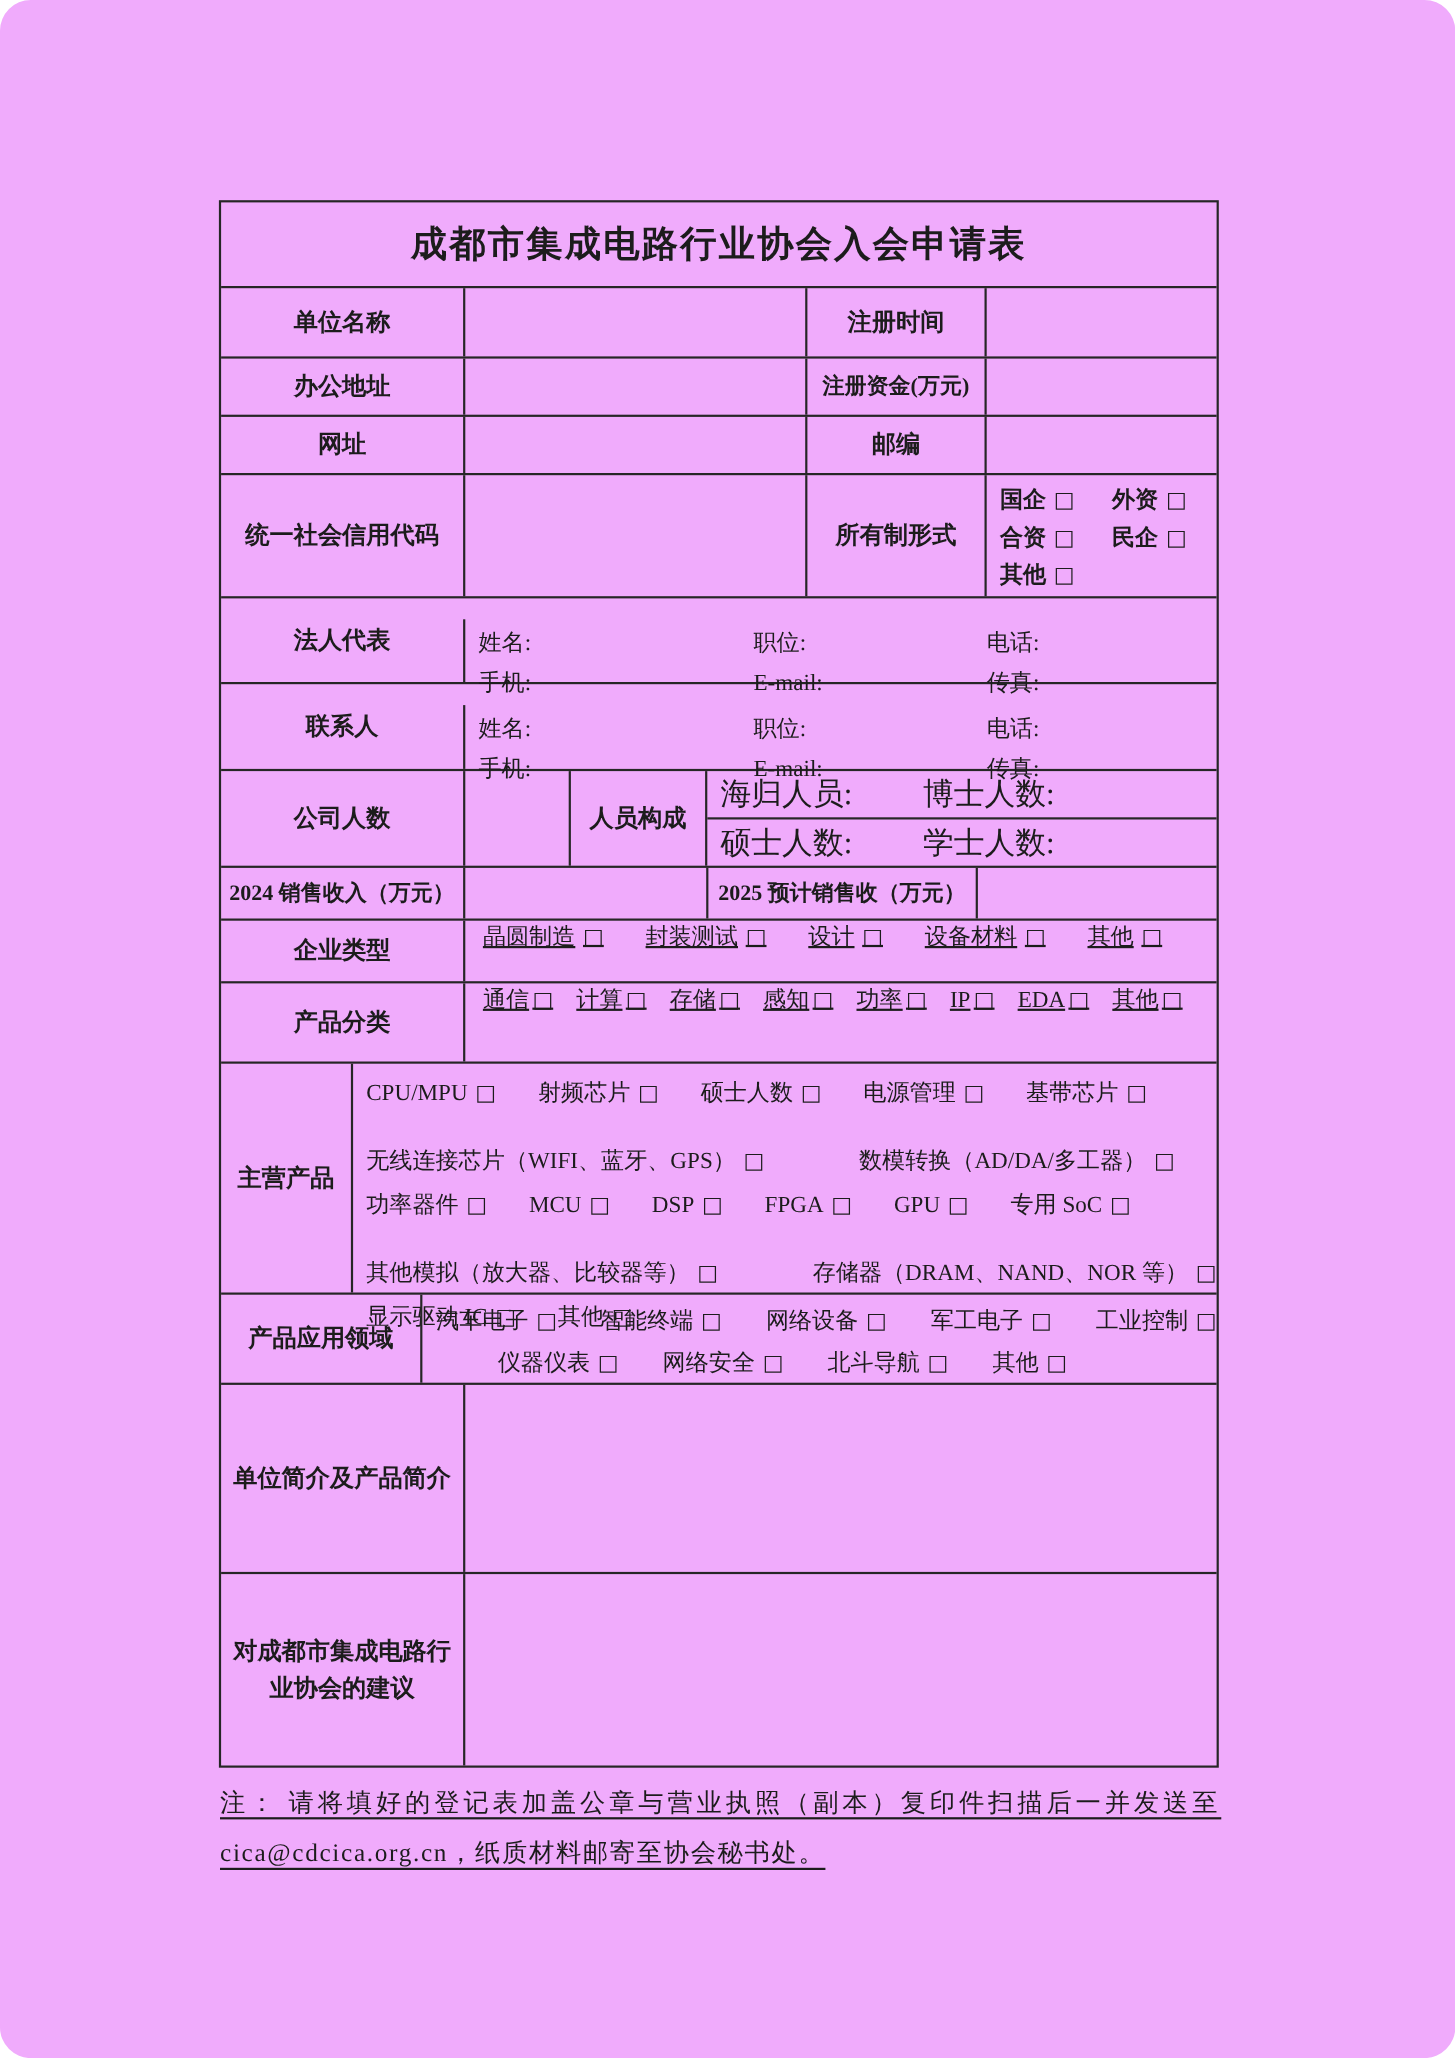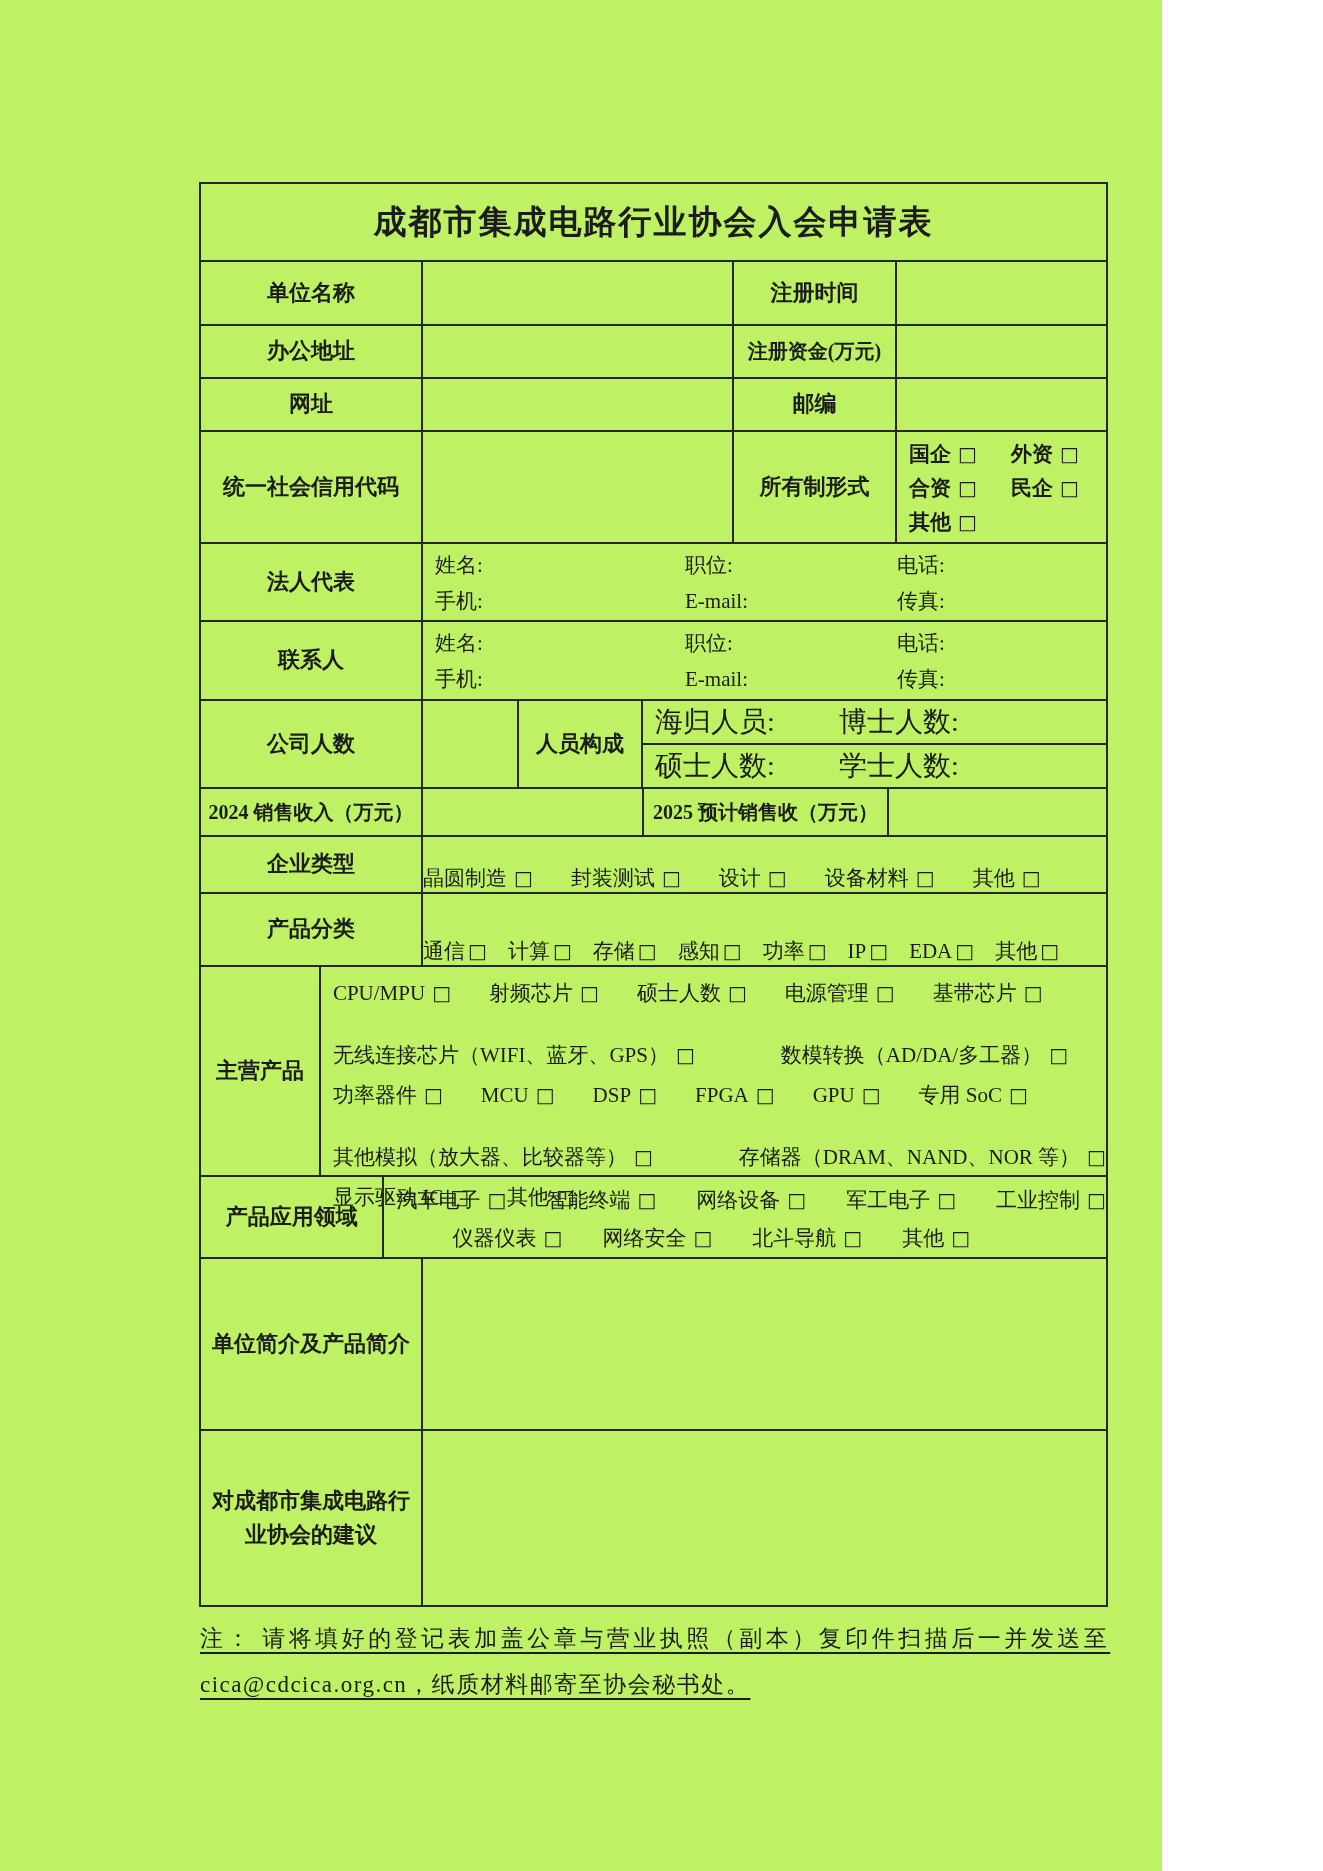--- a/index.html
+++ b/index.html
@@ -1,24 +1,25 @@
 <!DOCTYPE html>
 <html><head>
 <meta charset="utf-8">
 <style>
   * { box-sizing: border-box; margin: 0; padding: 0; }
   html,body { background:#ffffff; }
   .page {
     position: relative;
-    width: 1162px;
+    width: 1323px;
     height: 1871px;
-    background: #bef264;
+    background: #f0abfc;
     font-family: "Liberation Serif", serif;
     color: #1c1c1c;
     overflow: hidden;
+    border-radius: 28px;
   }
   .tbl {
     position: absolute;
     left: 199px;
     top: 182px;
     width: 909px;
     border: 2px solid #262626;
   }
   .row { display: flex; border-top: 2px solid #262626; align-items: stretch; }
   .row:first-child { border-top: none; }
@@ -50,33 +51,33 @@
   .w-small{ width: 96px; }
   .w-comp { width: 124px; }
   .w-r8v  { width: 221px; }
   .w-r8l  { width: 245px; text-align: right; }
 
   .content { font-size: 21px; }
 
   .own-cell { padding: 5px 0 0 12px; }
   .own-line { display: flex; gap: 34px; line-height: 34px; font-weight: bold; }
 
-  .fields-cell { padding-top: 3px; padding-left: 12px; }
+  .fields-cell { padding-top: 3px; padding-left: 12px; margin-top: 19px; }
   .fields-line { line-height: 36px; white-space: nowrap; }
   .fields-line .field { display: inline-block; font-size: 21px; }
   .fields-line .field:nth-child(1) { width: 250px; }
   .fields-line .field:nth-child(2) { width: 212px; }
 
   .sub-col { flex: 1; display: flex; flex-direction: column; }
   .sub-row { flex: 1; display: flex; align-items: center; padding-left: 12px; white-space: nowrap; }
   .sub-row + .sub-row { border-top: 2px solid #262626; }
   .sub-row .field { display: inline-block; font-size: 28px; }
   .sub-row .field:nth-child(1) { width: 184px; }
 
-  .opts-cell { display: flex; align-items: flex-end; padding-left: 0; }
+  .opts-cell { display: flex; align-items: flex-start; padding-left: 16px; text-decoration: underline; }
   .opts-line { display: flex; align-items: center; gap: 38px; }
   .cat .opts-line { gap: 21px; }
 
   .mp-cell { padding: 6px 0 0 12px; }
   .mp-line { display: flex; align-items: center; gap: 38px; height: 40px; }
   .mp-line.wide { gap: 86px; margin-top: 22px; }
 
   .app-cell { padding: 4px 0 0 12px; }
   .app-line { display: flex; align-items: center; gap: 40px; height: 38px; }
   .app-line.indent { padding-left: 56px; }

